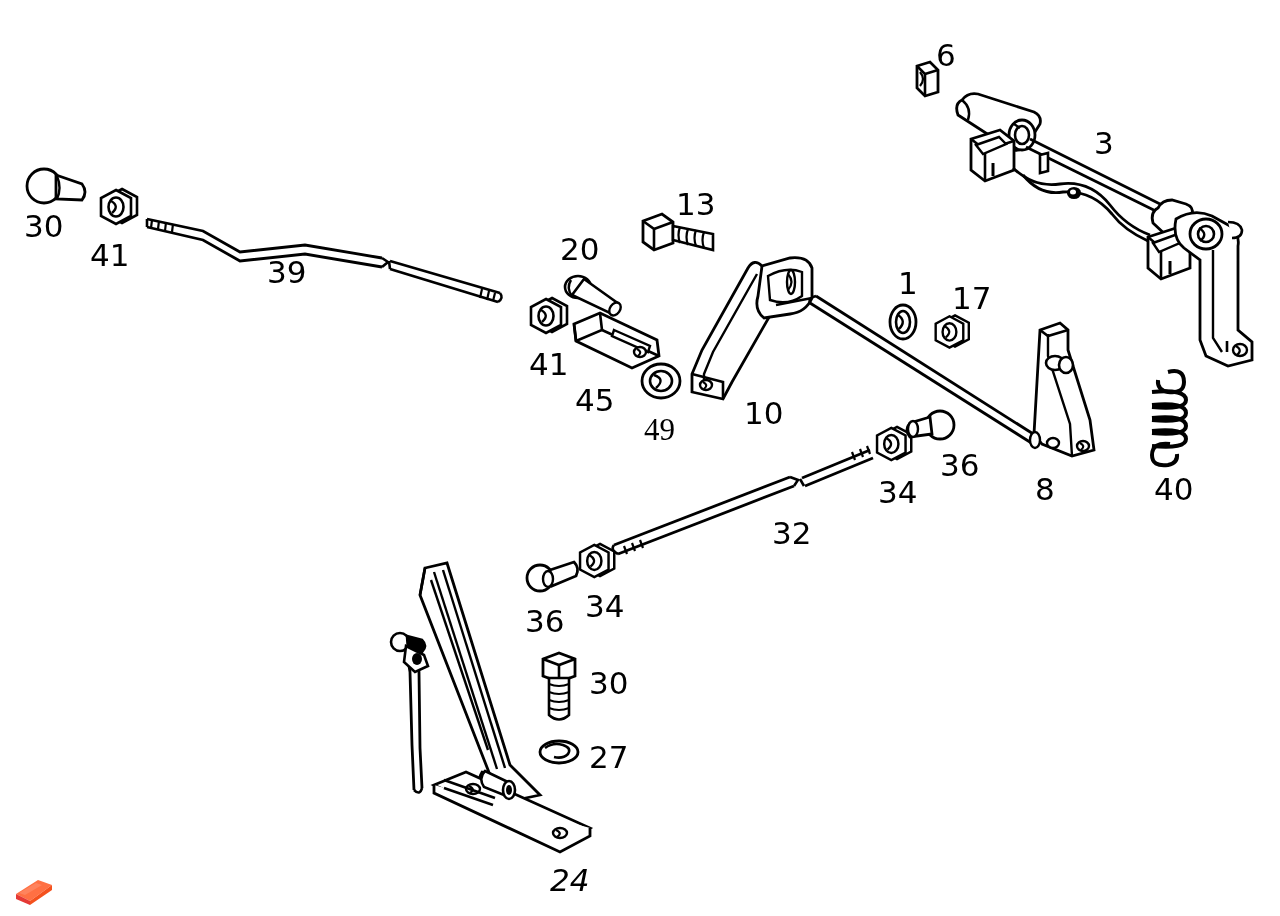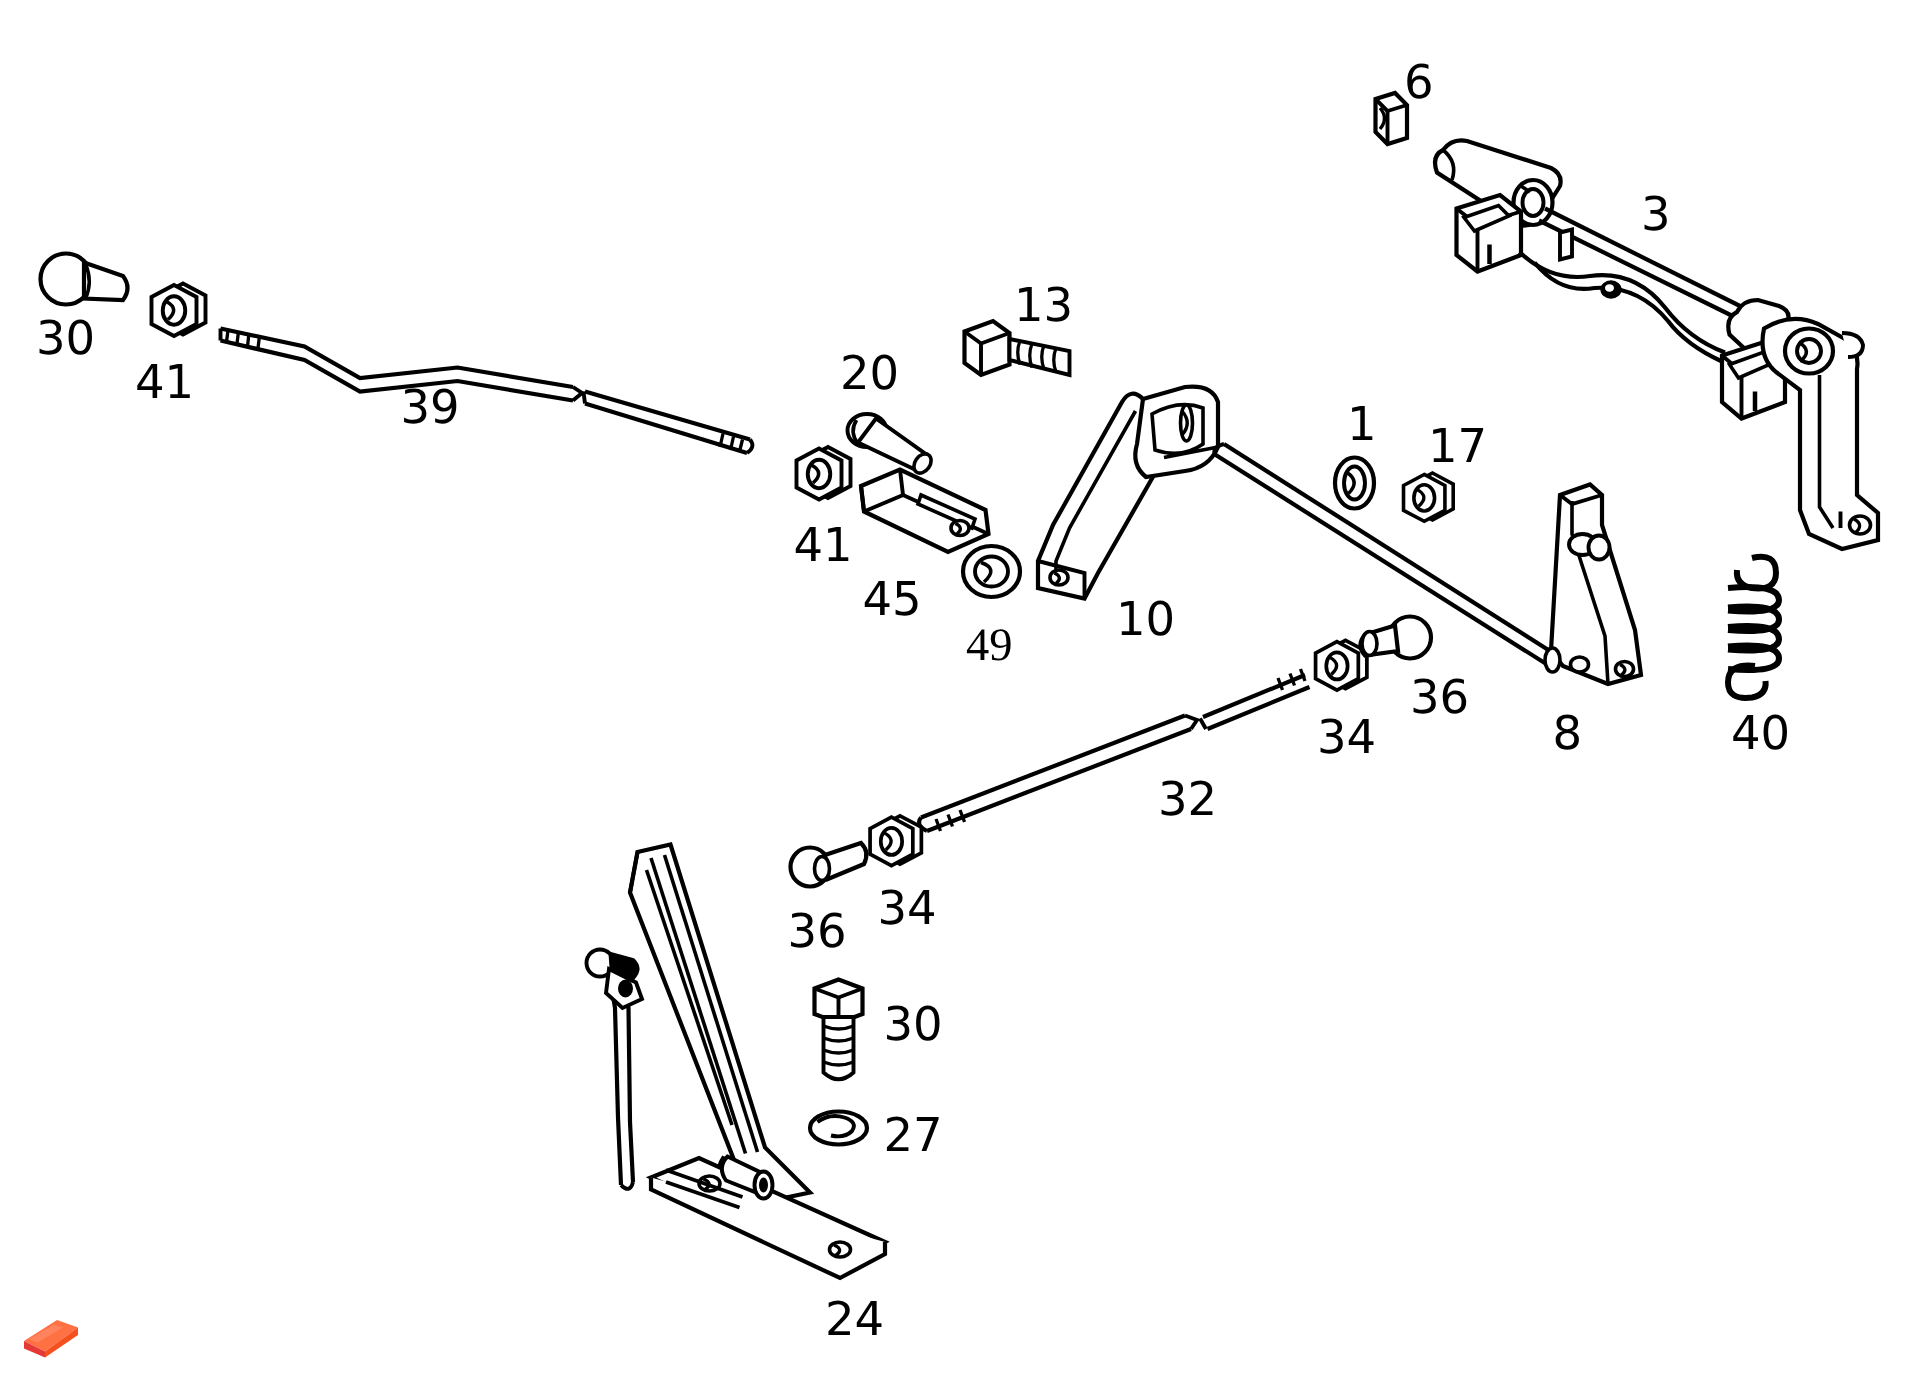--- a/index.html
+++ b/index.html
@@ -323,21 +323,21 @@
   <div class="callout" style="left:1094px;top:128px;">3</div>
   <div class="callout" style="left:1154px;top:474px;">40</div>
   <div class="callout" style="left:1035px;top:474px;">8</div>
   <div class="callout" style="left:940px; top:450px;">36</div>
   <div class="callout" style="left:878px; top:477px;">34</div>
   <div class="callout" style="left:772px; top:518px;">32</div>
   <div class="callout" style="left:585px; top:591px;">34</div>
   <div class="callout" style="left:525px; top:606px;">36</div>
   <div class="callout" style="left:589px; top:668px;">30</div>
   <div class="callout" style="left:589px; top:742px;">27</div>
-  <div class="callout" style="left:550px; top:865px;">24</div>
+  <div class="callout" style="left:550px; top:865px;font-style:italic;">24</div>
 
   <svg id="brand-logo" viewBox="0 0 42 30" xmlns="http://www.w3.org/2000/svg">
     <polygon points="4,18 26,4 40,9 18,25" fill="#ff7043"></polygon>
     <polygon points="4,18 18,25 18,29 4,23" fill="#e53935"></polygon>
     <polygon points="18,25 40,9 40,14 18,29" fill="#f4511e"></polygon>
     <polygon points="7,17 24,7 30,9 13,19" fill="#ff8a65" opacity="0.75"></polygon>
   </svg>
 
 </div>
 

